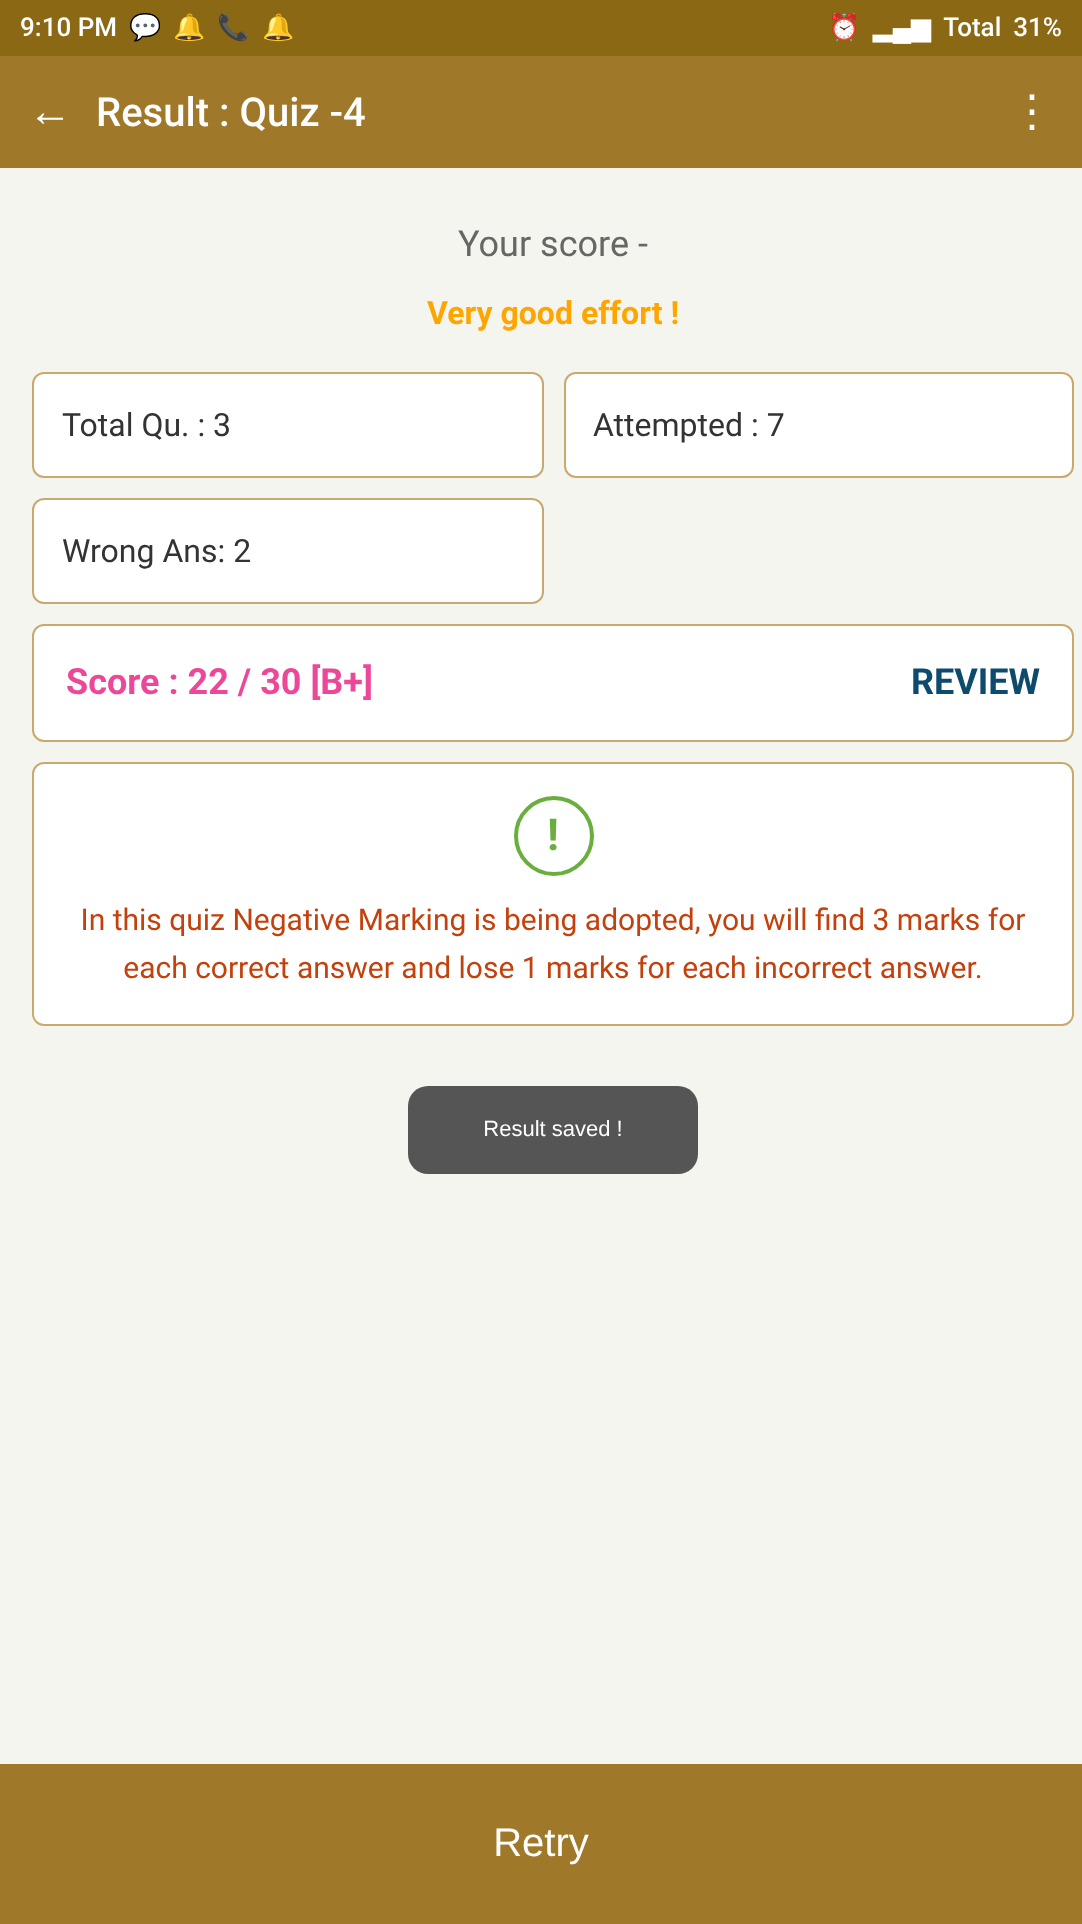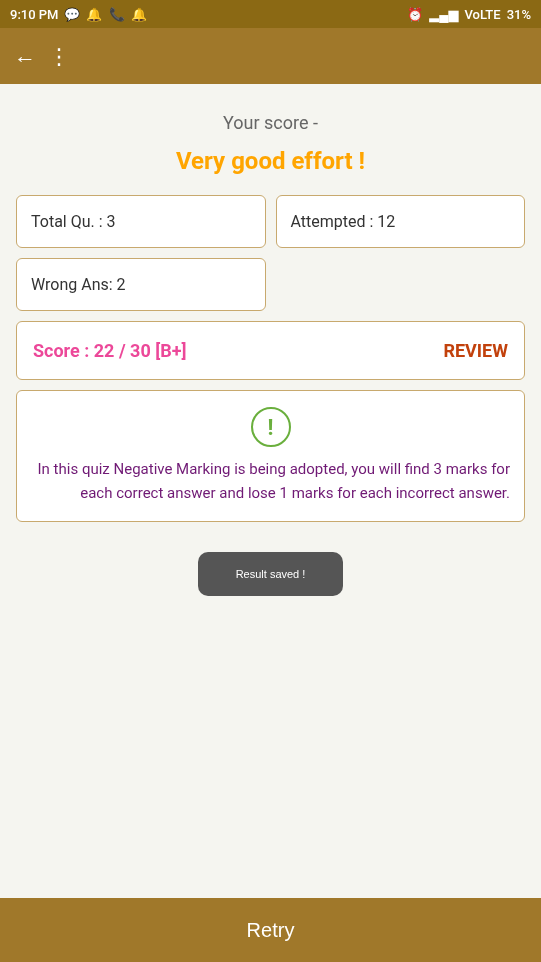--- a/index.html
+++ b/index.html
@@ -50,21 +50,21 @@
     }
     .top-bar .more-icon {
       font-size: 22px;
       cursor: pointer;
     }
 
     
     .main-content {
       flex: 1;
       background: #f5f5f0;
-      padding: 0 16px 20px 16px;
+      padding: 0 4px 20px 16px;
       display: flex;
       flex-direction: column;
       align-items: center;
     }
 
     .your-score-label {
       margin-top: 28px;
       font-size: 18px;
       color: #666;
       text-align: center;
@@ -74,21 +74,21 @@
       margin-top: 10px;
       font-size: 80px;
       font-weight: bold;
       color: #8B6010;
       text-align: center;
       line-height: 1.1;
     }
 
     .effort-label {
       margin-top: 14px;
-      font-size: 24px;
+      font-size: 16px;
       color: #FFA500;
       font-weight: bold;
       text-align: left;
     }
 
     
     .stats-grid {
       width: 100%;
       margin-top: 20px;
       display: grid;
@@ -117,21 +117,21 @@
       justify-content: space-between;
     }
     .score-text {
       font-size: 18px;
       font-weight: bold;
       color: #ec4899;
     }
     .review-btn {
       font-size: 18px;
       font-weight: bold;
-      color: #c2410c;
+      color: #0c4a6e;
       cursor: pointer;
     }
 
     
     .info-box {
       width: 100%;
       margin-top: 10px;
       background: white;
       border: 1.5px solid #C8A96E;
       border-radius: 6px;
@@ -148,41 +148,41 @@
       border: 2.5px solid #6AAF3D;
       color: #6AAF3D;
       display: flex;
       align-items: center;
       justify-content: center;
       font-size: 22px;
       font-weight: bold;
     }
     .info-text {
       font-size: 15px;
-      color: #701a75;
-      text-align: right;
+      color: #c2410c;
+      text-align: center;
       line-height: 1.6;
     }
 
     
     .result-saved-btn {
       margin-top: 30px;
       background: #555;
       color: white;
       border: none;
       border-radius: 10px;
       padding: 16px 38px;
       font-size: 11px;
       cursor: pointer;
     }
 
     
     .bottom-bar {
       background: #A0782A;
-      height: 64px;
+      height: 80px;
       display: flex;
       align-items: center;
     }
     .bottom-btn {
       flex: 1;
       height: 100%;
       display: flex;
       align-items: center;
       justify-content: center;
       color: white;
@@ -201,43 +201,44 @@
     <span>9:10 PM</span>
 
     <span>💬</span>
     <span>🔔</span>
     <span>📞</span>
     <span>🔔</span>
   </div>
   <div class="status-right">
     <span>⏰</span>
     <span>▂▄▆</span>
-    <span>VoLTE</span>
+    <span>Total</span>
     <span>31%</span>
   </div>
 </div>
 
 <div class="top-bar">
   <span class="back-icon">←</span>
+  <span class="title">Result : Quiz -4</span>
   <span class="more-icon">⋮</span>
 </div>
 
 <div class="main-content">
 
   <div class="your-score-label">Your score -</div>
 
 
   <div class="effort-label">Very good effort !</div>
 
   <div class="stats-grid">
     <div class="stat-box">
       <span>Total Qu. : 3</span>
     </div>
     <div class="stat-box">
-      <span>Attempted : 12</span>
+      <span>Attempted : 7</span>
     </div>
     <div class="stat-box">
       <span>Wrong Ans: 2</span>
     </div>
   </div>
 
   <div class="score-row">
     <span class="score-text">Score : 22 / 30 [B+]</span>
     <span class="review-btn">REVIEW</span>
   </div>

